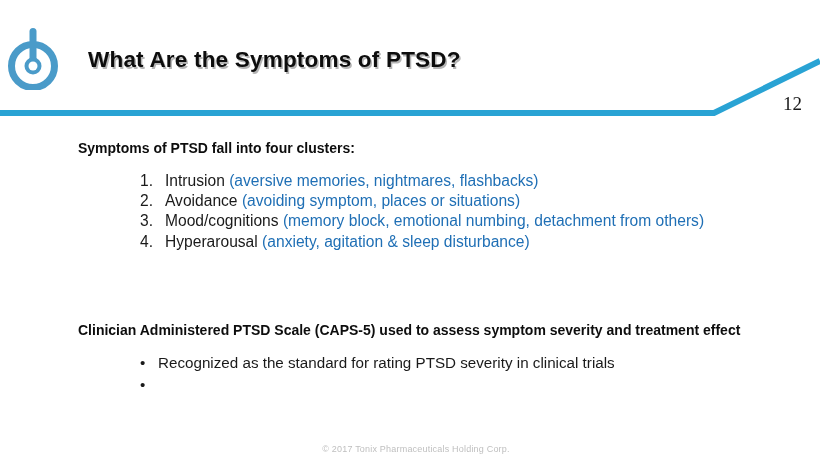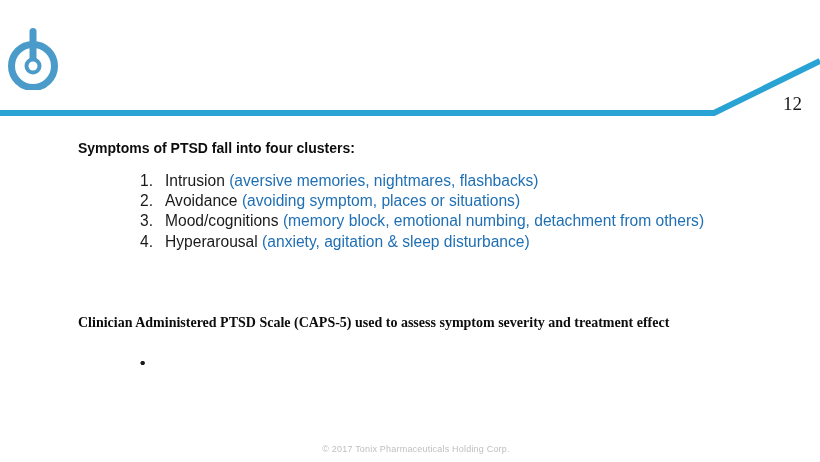--- a/index.html
+++ b/index.html
@@ -138,20 +138,21 @@
 
   <div id="logo">
     <svg width="54" height="66" viewBox="0 0 54 66" aria-hidden="true">
       <circle cx="27" cy="42" r="21.5" fill="none" stroke="#4a9bc9" stroke-width="7"></circle>
       <rect x="23.5" y="4" width="7" height="40" rx="3.5" fill="#4a9bc9"></rect>
       <circle cx="27" cy="42" r="8.5" fill="#4a9bc9"></circle>
       <circle cx="27" cy="42" r="4.5" fill="#ffffff"></circle>
     </svg>
   </div>
 
+  <div id="slide-title">What Are the Symptoms of PTSD?</div>
 
   <svg id="header-rule" viewBox="0 0 820 62" preserveAspectRatio="none">
     <path d="M0,58 L714,58 L820,6" fill="none" stroke="#29a3d4" stroke-width="6"></path>
   </svg>
 
   <div id="page-number">12</div>
 
   <div id="body">
 
     <div class="section-heading" style="top:0px;">Symptoms of PTSD fall into four clusters:</div>
@@ -168,25 +169,25 @@
       <div class="num-item">
         <span class="marker">3.</span><span>Mood/cognitions</span>
         <span class="paren">(memory block, emotional numbing, detachment from others)</span>
       </div>
       <div class="num-item">
         <span class="marker">4.</span><span>Hyperarousal</span>
         <span class="paren">(anxiety, agitation &amp; sleep disturbance)</span>
       </div>
     </div>
 
-    <div class="section-heading" style="top:175px;font-family:Liberation Serif, serif;">Clinician Administered PTSD Scale (CAPS-5) used to assess symptom severity and treatment effect</div>
+    <div class="section-heading" style="top:182px;">Clinician Administered PTSD Scale (CAPS-5) used to assess symptom severity and treatment effect</div>
 
     <div class="bullet-list" style="top:212px;">
       <div class="bullet-item">
-        <span class="dot">•</span>
+        <span class="dot">•</span><span>Recognized as the standard for rating PTSD severity in clinical trials</span>
       </div>
       <div class="bullet-item">
         <span class="dot">•</span>
       </div>
     </div>
   </div>
 
   <div id="copyright">© 2017 Tonix Pharmaceuticals Holding Corp.</div>
 
 </div>

